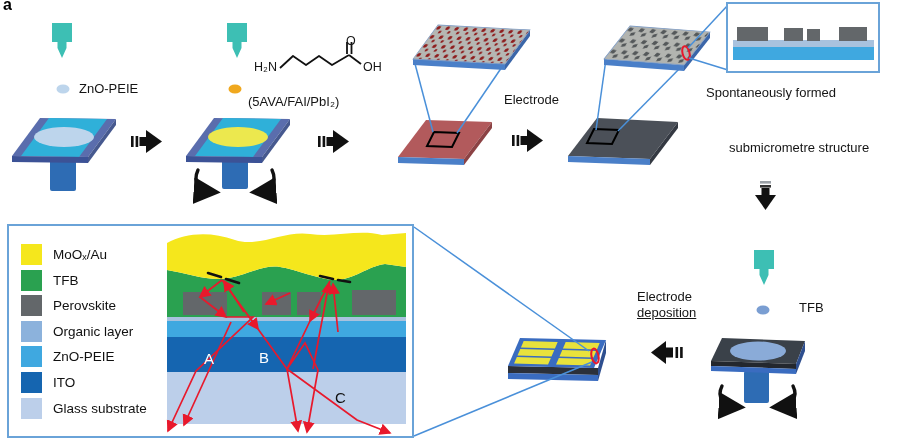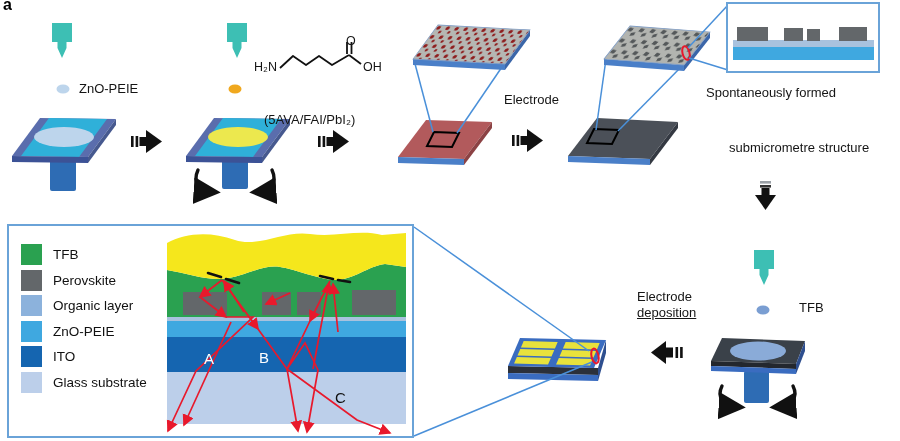--- a/index.html
+++ b/index.html
@@ -251,33 +251,37 @@
     </g>
   </svg>
 
   <div class="panel-label">a</div>
 
   <div class="lbl" style="left:79px;top:82px;">ZnO-PEIE</div>
 
   <div class="lbl small" style="left:254px;top:60px;">H₂N</div>
   <div class="lbl small" style="left:346px;top:34px;">O</div>
   <div class="lbl small" style="left:363px;top:60px;text-align:center;">OH</div>
-  <div class="lbl" style="left:264px;top:95px;margin-top:18px;">(5AVA/FAI/PbI₂)</div>
+  <div class="lbl" style="left:248px;top:95px;">(5AVA/FAI/PbI₂)</div>
 
   <div class="lbl" style="left:504px;top:93px;">Electrode</div>
 
   <div class="lbl" style="left:706px;top:86px;">Spontaneously formed</div>
   <div class="lbl" style="left:729px;top:101px;margin-top:40px;">submicrometre structure</div>
 
   <div class="lbl" style="left:799px;top:301px;">TFB</div>
 
   <div class="lbl" style="left:637px;top:290px;">Electrode</div>
   <div class="lbl" style="left:637px;top:306px;text-decoration:underline;">deposition</div>
 
   <div class="legend">
+    <div class="legend-row">
+      <span class="legend-swatch sw0"></span>
+      <span class="txt">MoOₓ/Au</span>
+    </div>
     <div class="legend-row">
       <span class="legend-swatch sw1"></span>
       <span class="txt">TFB</span>
     </div>
     <div class="legend-row">
       <span class="legend-swatch sw2"></span>
       <span class="txt">Perovskite</span>
     </div>
     <div class="legend-row">
       <span class="legend-swatch sw3"></span>

